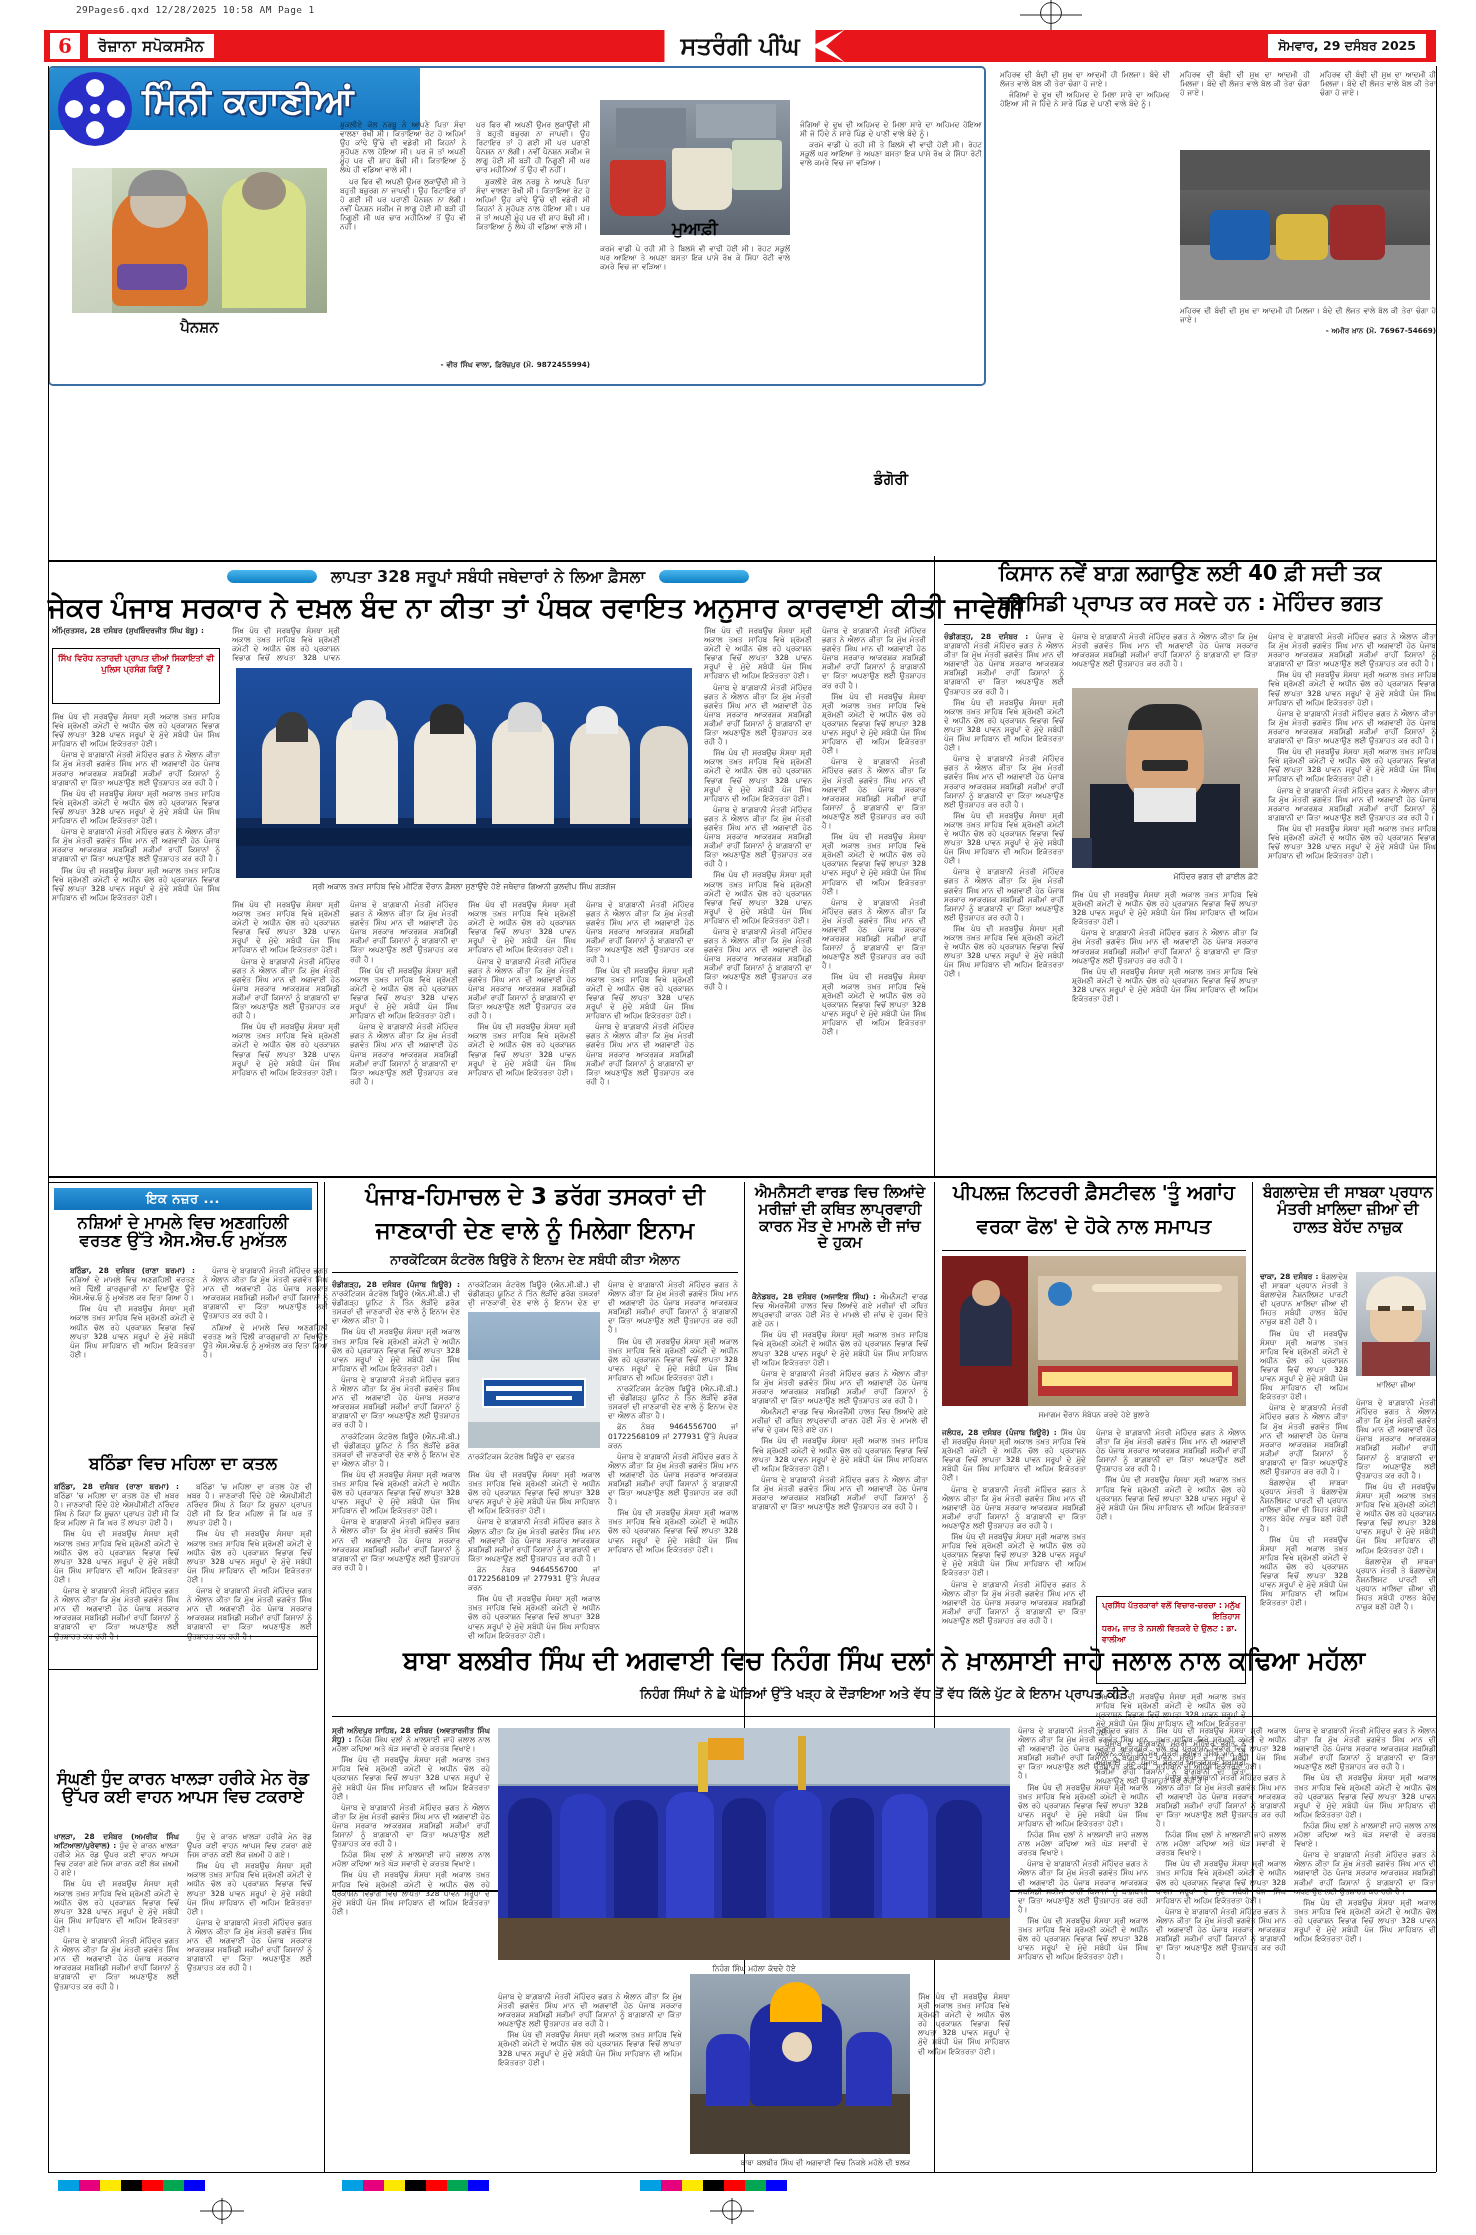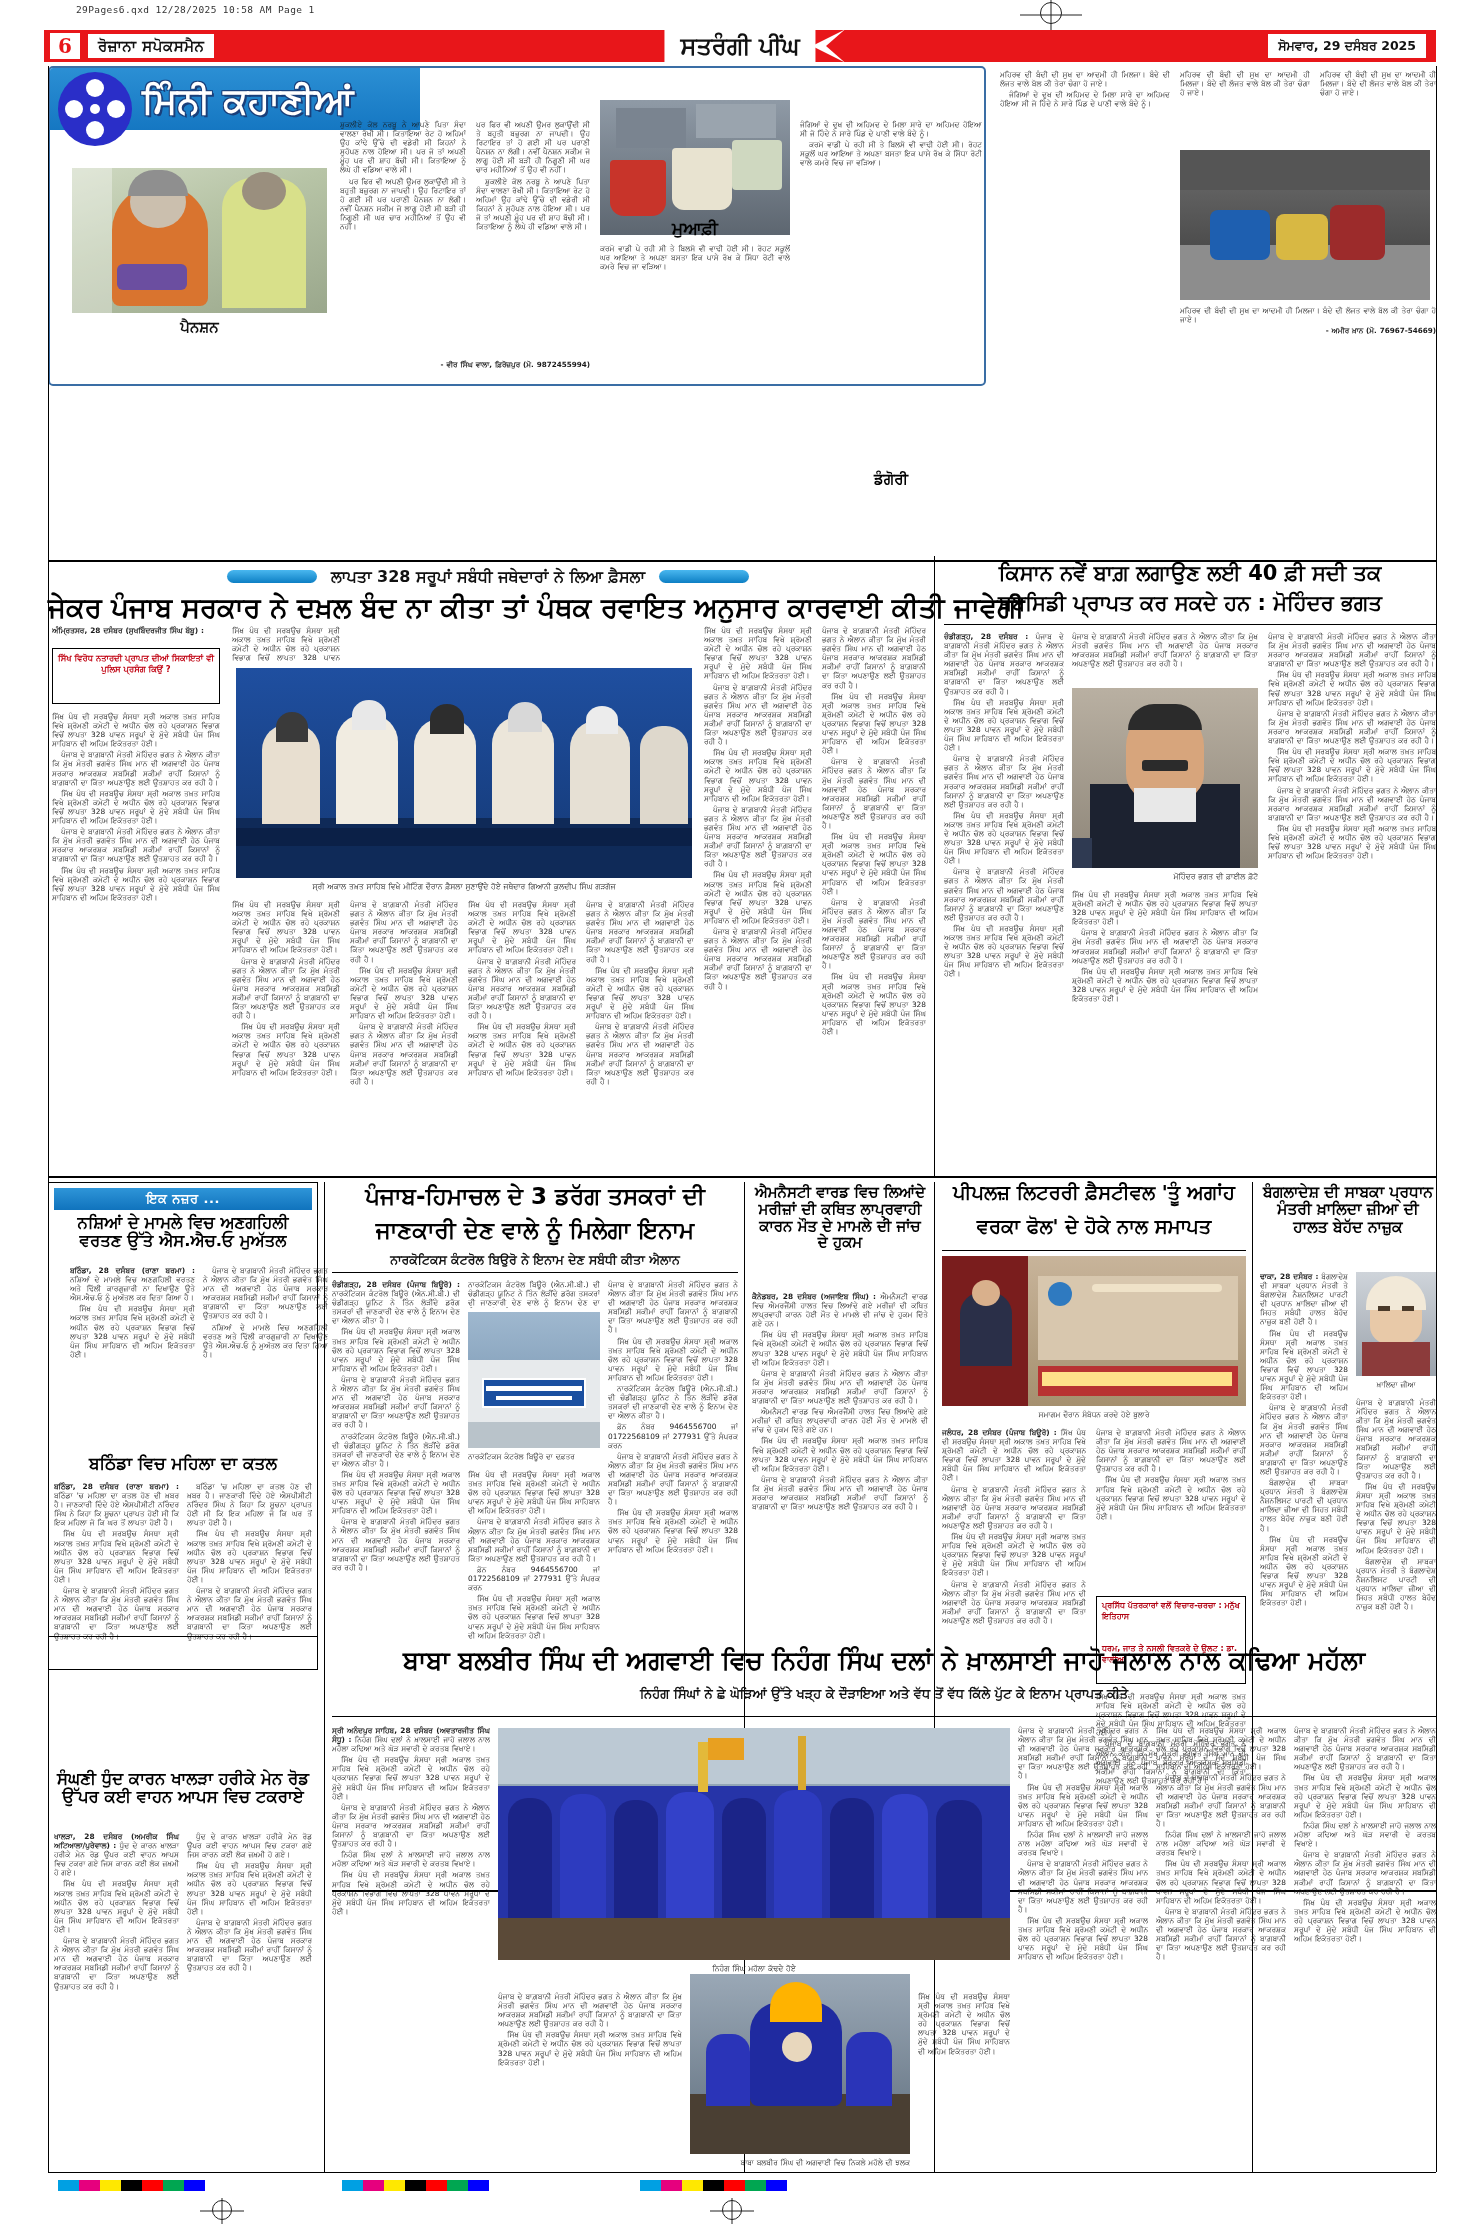--- a/index.html
+++ b/index.html
@@ -504,21 +504,21 @@
     <p class="noind"><span class="sub">ਜਲੰਧਰ, 28 ਦਸੰਬਰ (ਪੰਜਾਬ ਬਿਊਰੋ) :</span> <span>ਸਿੱਖ ਪੰਥ ਦੀ ਸਰਬਉਚ ਸੰਸਥਾ ਸ੍ਰੀ ਅਕਾਲ ਤਖ਼ਤ ਸਾਹਿਬ ਵਿਖੇ ਸ਼੍ਰੋਮਣੀ ਕਮੇਟੀ ਦੇ ਅਧੀਨ ਚੱਲ ਰਹੇ ਪ੍ਰਕਾਸ਼ਨ ਵਿਭਾਗ ਵਿਚੋਂ ਲਾਪਤਾ 328 ਪਾਵਨ ਸਰੂਪਾਂ ਦੇ ਮੁੱਦੇ ਸਬੰਧੀ ਪੰਜ ਸਿੰਘ ਸਾਹਿਬਾਨ ਦੀ ਅਹਿਮ ਇਕੱਤਰਤਾ ਹੋਈ।</span></p>
     <p>ਪੰਜਾਬ ਦੇ ਬਾਗ਼ਬਾਨੀ ਮੰਤਰੀ ਮੋਹਿੰਦਰ ਭਗਤ ਨੇ ਐਲਾਨ ਕੀਤਾ ਕਿ ਮੁੱਖ ਮੰਤਰੀ ਭਗਵੰਤ ਸਿੰਘ ਮਾਨ ਦੀ ਅਗਵਾਈ ਹੇਠ ਪੰਜਾਬ ਸਰਕਾਰ ਆਕਰਸ਼ਕ ਸਬਸਿਡੀ ਸਕੀਮਾਂ ਰਾਹੀਂ ਕਿਸਾਨਾਂ ਨੂੰ ਬਾਗ਼ਬਾਨੀ ਦਾ ਕਿੱਤਾ ਅਪਣਾਉਣ ਲਈ ਉਤਸ਼ਾਹਤ ਕਰ ਰਹੀ ਹੈ।</p>
     <p>ਸਿੱਖ ਪੰਥ ਦੀ ਸਰਬਉਚ ਸੰਸਥਾ ਸ੍ਰੀ ਅਕਾਲ ਤਖ਼ਤ ਸਾਹਿਬ ਵਿਖੇ ਸ਼੍ਰੋਮਣੀ ਕਮੇਟੀ ਦੇ ਅਧੀਨ ਚੱਲ ਰਹੇ ਪ੍ਰਕਾਸ਼ਨ ਵਿਭਾਗ ਵਿਚੋਂ ਲਾਪਤਾ 328 ਪਾਵਨ ਸਰੂਪਾਂ ਦੇ ਮੁੱਦੇ ਸਬੰਧੀ ਪੰਜ ਸਿੰਘ ਸਾਹਿਬਾਨ ਦੀ ਅਹਿਮ ਇਕੱਤਰਤਾ ਹੋਈ।</p>
     <p>ਪੰਜਾਬ ਦੇ ਬਾਗ਼ਬਾਨੀ ਮੰਤਰੀ ਮੋਹਿੰਦਰ ਭਗਤ ਨੇ ਐਲਾਨ ਕੀਤਾ ਕਿ ਮੁੱਖ ਮੰਤਰੀ ਭਗਵੰਤ ਸਿੰਘ ਮਾਨ ਦੀ ਅਗਵਾਈ ਹੇਠ ਪੰਜਾਬ ਸਰਕਾਰ ਆਕਰਸ਼ਕ ਸਬਸਿਡੀ ਸਕੀਮਾਂ ਰਾਹੀਂ ਕਿਸਾਨਾਂ ਨੂੰ ਬਾਗ਼ਬਾਨੀ ਦਾ ਕਿੱਤਾ ਅਪਣਾਉਣ ਲਈ ਉਤਸ਼ਾਹਤ ਕਰ ਰਹੀ ਹੈ।</p>
   </div>
   <div class="col" style="left:1096px;top:1428px;width:150px;height:160px;">
     <p class="noind">ਪੰਜਾਬ ਦੇ ਬਾਗ਼ਬਾਨੀ ਮੰਤਰੀ ਮੋਹਿੰਦਰ ਭਗਤ ਨੇ ਐਲਾਨ ਕੀਤਾ ਕਿ ਮੁੱਖ ਮੰਤਰੀ ਭਗਵੰਤ ਸਿੰਘ ਮਾਨ ਦੀ ਅਗਵਾਈ ਹੇਠ ਪੰਜਾਬ ਸਰਕਾਰ ਆਕਰਸ਼ਕ ਸਬਸਿਡੀ ਸਕੀਮਾਂ ਰਾਹੀਂ ਕਿਸਾਨਾਂ ਨੂੰ ਬਾਗ਼ਬਾਨੀ ਦਾ ਕਿੱਤਾ ਅਪਣਾਉਣ ਲਈ ਉਤਸ਼ਾਹਤ ਕਰ ਰਹੀ ਹੈ।</p>
     <p>ਸਿੱਖ ਪੰਥ ਦੀ ਸਰਬਉਚ ਸੰਸਥਾ ਸ੍ਰੀ ਅਕਾਲ ਤਖ਼ਤ ਸਾਹਿਬ ਵਿਖੇ ਸ਼੍ਰੋਮਣੀ ਕਮੇਟੀ ਦੇ ਅਧੀਨ ਚੱਲ ਰਹੇ ਪ੍ਰਕਾਸ਼ਨ ਵਿਭਾਗ ਵਿਚੋਂ ਲਾਪਤਾ 328 ਪਾਵਨ ਸਰੂਪਾਂ ਦੇ ਮੁੱਦੇ ਸਬੰਧੀ ਪੰਜ ਸਿੰਘ ਸਾਹਿਬਾਨ ਦੀ ਅਹਿਮ ਇਕੱਤਰਤਾ ਹੋਈ।</p>
   </div>
   <div class="quote-box" style="left:1096px;top:1596px;width:150px;height:88px;text-align:left;font-size:8px;line-height:10.5px;">
-    <div style="color:#b00010;margin-bottom:22px;">ਪ੍ਰਸਿੱਧ ਪੱਤਰਕਾਰਾਂ ਵਲੋਂ ਵਿਚਾਰ-ਚਰਚਾ : ਮਨੁੱਖ ਇਤਿਹਾਸ</div>
+    <div style="color:#b00010;margin-bottom:2px;text-align:right;">ਪ੍ਰਸਿੱਧ ਪੱਤਰਕਾਰਾਂ ਵਲੋਂ ਵਿਚਾਰ-ਚਰਚਾ : ਮਨੁੱਖ ਇਤਿਹਾਸ</div>
     <div style="color:#b00010;">ਧਰਮ, ਜਾਤ ਤੇ ਨਸਲੀ ਵਿਤਕਰੇ ਦੇ ਉਲਟ : ਡਾ. ਵਾਲੀਆ</div>
   </div>
   <div class="col" style="left:1096px;top:1692px;width:150px;height:192px;">
     <p class="noind">ਸਿੱਖ ਪੰਥ ਦੀ ਸਰਬਉਚ ਸੰਸਥਾ ਸ੍ਰੀ ਅਕਾਲ ਤਖ਼ਤ ਸਾਹਿਬ ਵਿਖੇ ਸ਼੍ਰੋਮਣੀ ਕਮੇਟੀ ਦੇ ਅਧੀਨ ਚੱਲ ਰਹੇ ਪ੍ਰਕਾਸ਼ਨ ਵਿਭਾਗ ਵਿਚੋਂ ਲਾਪਤਾ 328 ਪਾਵਨ ਸਰੂਪਾਂ ਦੇ ਮੁੱਦੇ ਸਬੰਧੀ ਪੰਜ ਸਿੰਘ ਸਾਹਿਬਾਨ ਦੀ ਅਹਿਮ ਇਕੱਤਰਤਾ ਹੋਈ।</p>
     <p>ਪੰਜਾਬ ਦੇ ਬਾਗ਼ਬਾਨੀ ਮੰਤਰੀ ਮੋਹਿੰਦਰ ਭਗਤ ਨੇ ਐਲਾਨ ਕੀਤਾ ਕਿ ਮੁੱਖ ਮੰਤਰੀ ਭਗਵੰਤ ਸਿੰਘ ਮਾਨ ਦੀ ਅਗਵਾਈ ਹੇਠ ਪੰਜਾਬ ਸਰਕਾਰ ਆਕਰਸ਼ਕ ਸਬਸਿਡੀ ਸਕੀਮਾਂ ਰਾਹੀਂ ਕਿਸਾਨਾਂ ਨੂੰ ਬਾਗ਼ਬਾਨੀ ਦਾ ਕਿੱਤਾ ਅਪਣਾਉਣ ਲਈ ਉਤਸ਼ਾਹਤ ਕਰ ਰਹੀ ਹੈ।</p>
   </div>
 
   <div class="vr" style="left:1252px;top:1182px;height:990px;"></div>
 
   <div class="headline wrap" style="left:1260px;top:1184px;width:176px;font-size:15.5px;">ਬੰਗਲਾਦੇਸ਼ ਦੀ ਸਾਬਕਾ ਪ੍ਰਧਾਨ ਮੰਤਰੀ ਖ਼ਾਲਿਦਾ ਜ਼ੀਆ ਦੀ ਹਾਲਤ ਬੇਹੱਦ ਨਾਜ਼ੁਕ</div>

